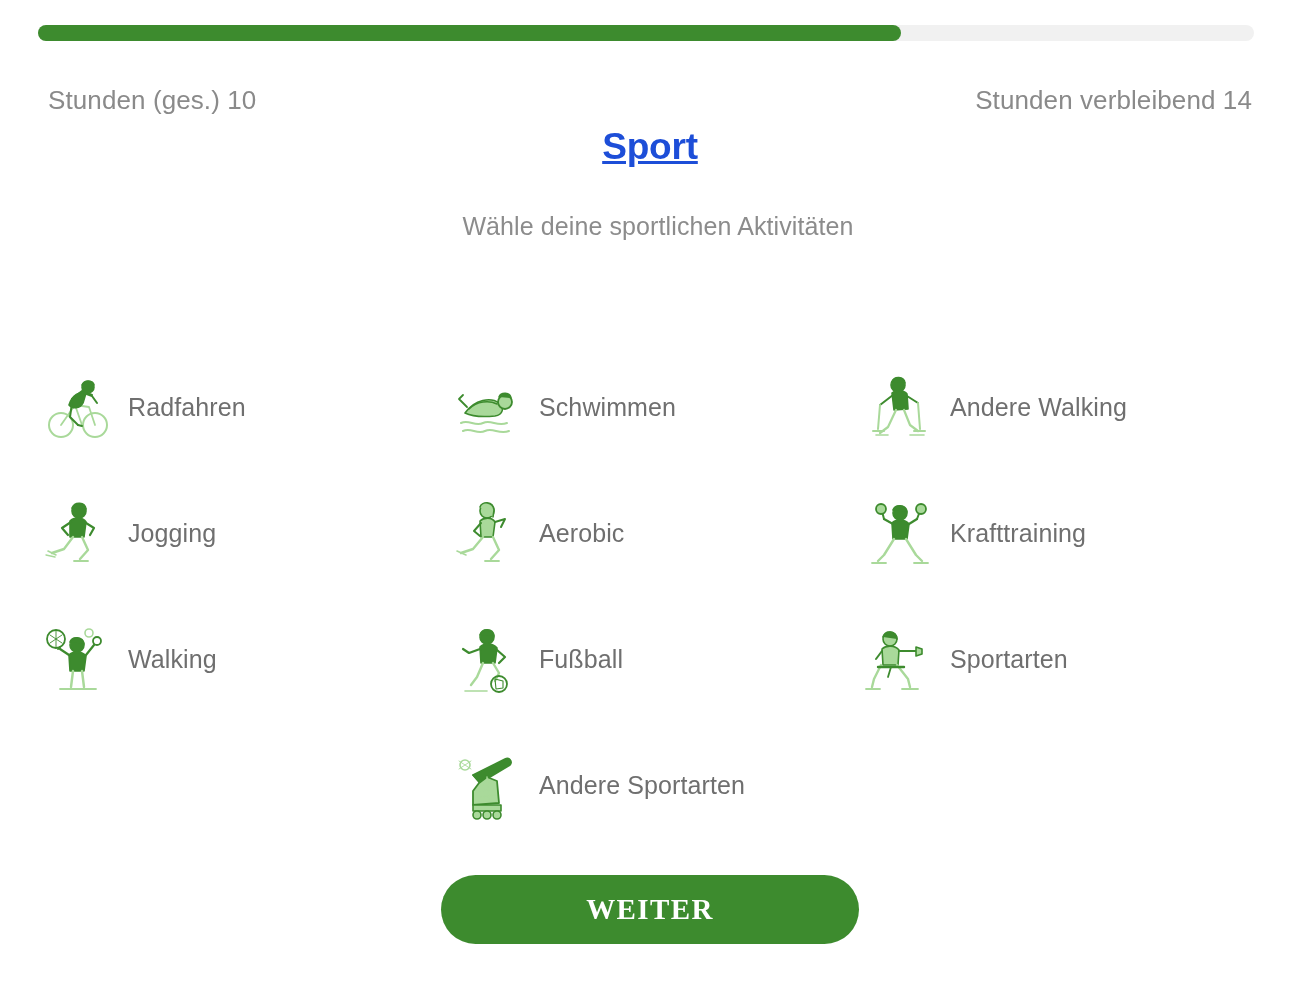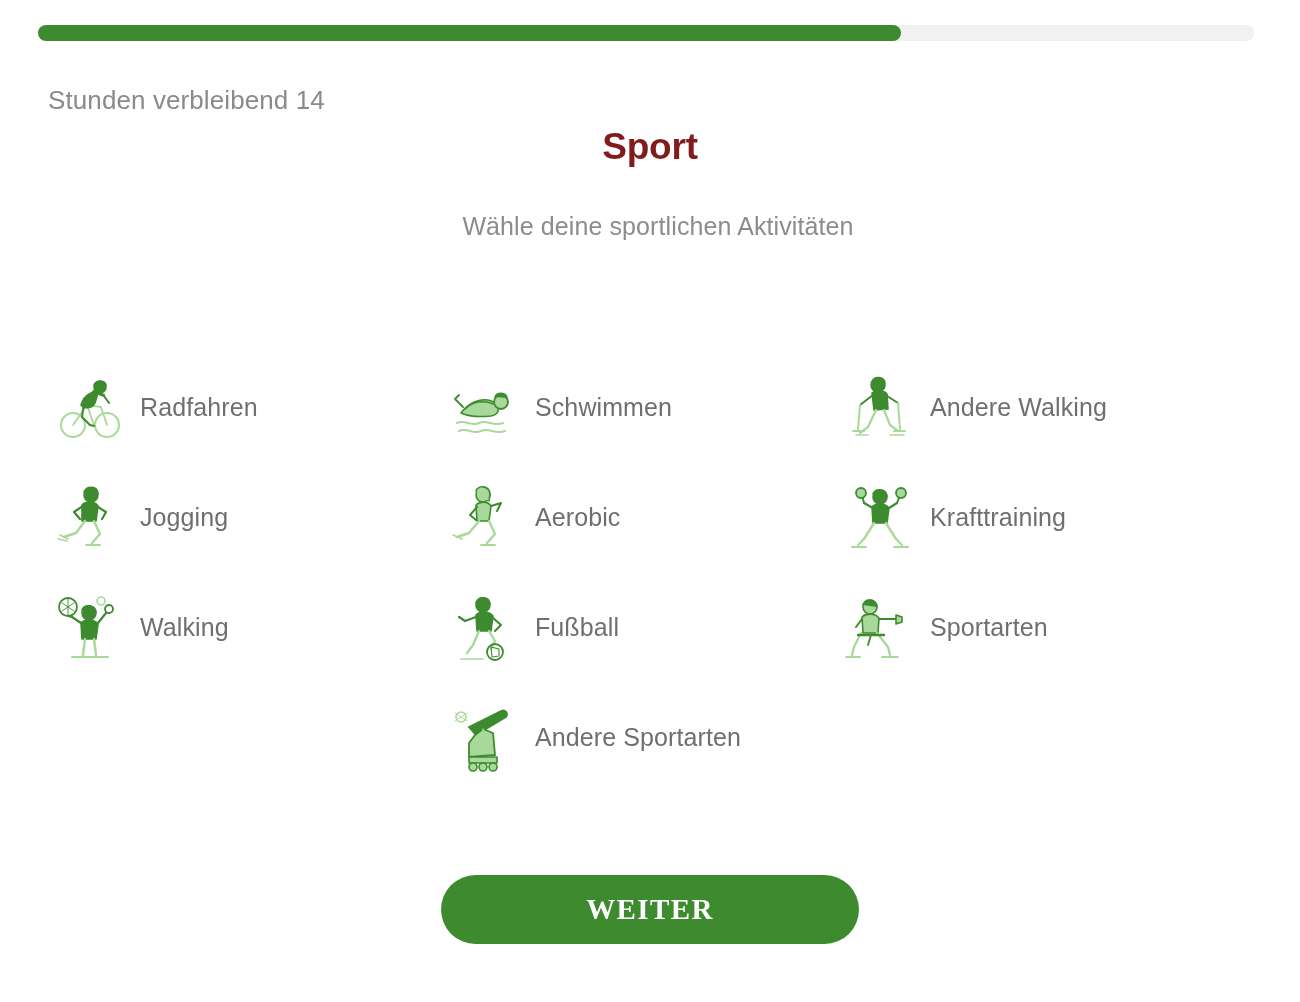--- a/index.html
+++ b/index.html
@@ -64,46 +64,48 @@
 
   
   .title {
     position: absolute;
     left: 0;
     right: 0;
     top: 126px;
     text-align: center;
     font-size: 37px;
     font-weight: bold;
-    color: #7f1d1d;
+    color: #1d4ed8;
     letter-spacing: -0.2px;
+    text-decoration: underline;
   }
   .subtitle {
     position: absolute;
     left: 0;
     right: 0;
     top: 212px;
     text-align: center;
     font-size: 25px;
     color: #8c8c8c;
     letter-spacing: 0.1px;
     padding-left: 16px;
   }
 
   
   .grid {
     position: absolute;
-    left: 50px;
+    left: 38px;
     top: 352px;
     width: 1200px;
     display: grid;
     grid-template-columns: 395px 395px 395px;
     grid-auto-rows: 110px;
     column-gap: 0px;
     row-gap: 0px;
+    gap: 16px;
   }
   .cell {
     display: flex;
     align-items: center;
     gap: 14px;
     cursor: pointer;
     user-select: none;
     padding: 2px 4px;
   }
   .cell-empty { cursor: default; }
@@ -150,20 +152,21 @@
 <body>
 
 <div class="page">
 
   <div class="progress-wrap">
     <div class="progress-track"></div>
     <div class="progress-fill" style="width: 71%;"></div>
   </div>
 
   <div class="hours-row">
+    <span class="hours-label">Stunden (ges.) 10</span>
     <span class="hours-label">Stunden verbleibend 14</span>
   </div>
 
   <div class="title">Sport</div>
   <div class="subtitle">Wähle deine sportlichen Aktivitäten</div>
 
   <div class="grid">
       <div class="cell">
         <span class="icon-box">
           <svg viewBox="0 0 72 76" width="72" height="76" aria-hidden="true">

